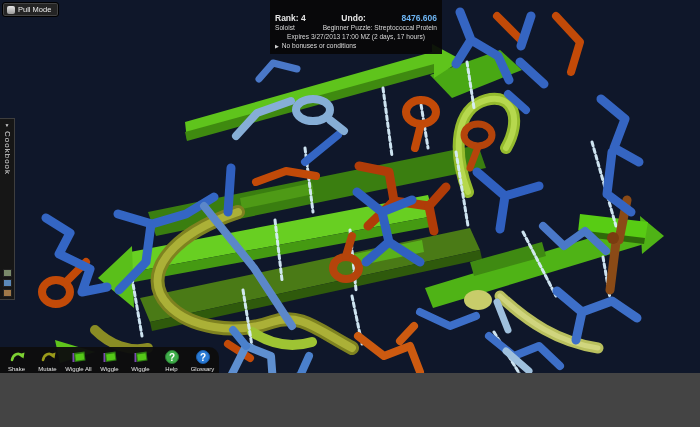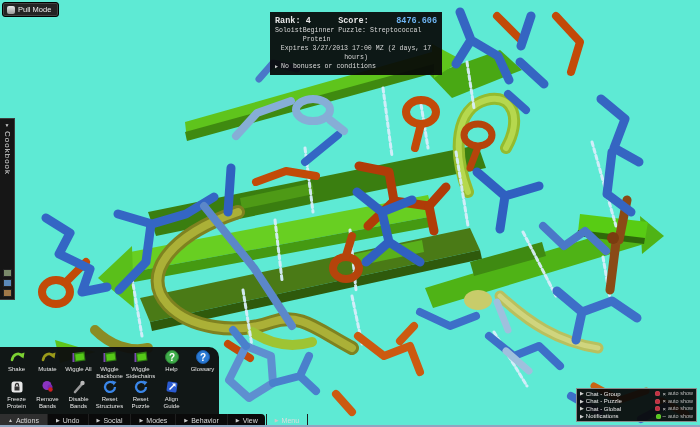--- a/index.html
+++ b/index.html
@@ -1,30 +1,30 @@
 <!DOCTYPE html>
 <html><head>
 <meta charset="utf-8">
 <style>
   html,body{margin:0;padding:0;background:#444;}
-  .stage{position:relative;width:700px;height:427px;overflow:hidden;
-         background:#5eead4;font-family:"Liberation Sans",sans-serif;
+  .stage{position:relative;width:700px;height:373px;overflow:hidden;
+         background:#0f172a;font-family:"Liberation Sans",sans-serif;
          -webkit-font-smoothing:antialiased;}
   .stage *{box-sizing:border-box;}
   svg.protein{position:absolute;left:0;top:0;}
 
   
   .pull-mode{position:absolute;left:2px;top:2px;height:15px;display:flex;align-items:center;
     gap:3px;padding:0 7px 0 4px;background:#242424;border:1px solid #000;border-radius:3px;
     color:#ececec;font-size:7.5px;box-shadow:0 0 0 1px rgba(255,255,255,.15) inset;}
   .pm-ic{width:8px;height:8px;border-radius:2px;background:linear-gradient(#e5e5e5,#9a9a9a);}
 
   
-  .score-panel{position:absolute;left:270px;top:12px;width:172px;background:rgba(8,8,8,.93);
-    color:#e6e6e6;font-size:6.6px;padding:4px 5px 3px 5px;line-height:1.35;font-family:Liberation Mono, monospace;}
+  .score-panel{position:absolute;left:270px;top:0;width:172px;background:rgba(8,8,8,.93);
+    color:#e6e6e6;font-size:6.6px;padding:13px 5px 3px 5px;line-height:1.35;}
   .sp-r1{display:flex;justify-content:space-between;align-items:baseline;font-size:8.5px;font-weight:bold;}
   .sp-score-val{color:#6db4f2;}
   .sp-r2{display:flex;justify-content:space-between;color:#d8d8d8;}
   .sp-r3{text-align:center;color:#d8d8d8;}
   .sp-r4{display:flex;align-items:center;gap:3px;color:#dcdcdc;}
   .tri-sm{font-size:5px;color:#cfcfcf;}
 
   
   .cookbook{position:absolute;left:0;top:118px;width:15px;height:182px;background:#161616;
     border:1px solid #3e3e3e;border-left:none;display:flex;flex-direction:column;align-items:center;
@@ -172,21 +172,21 @@
   <div class="pull-mode">
     <span class="pm-ic"></span>
     <span>Pull Mode</span>
   </div>
 
   <div class="score-panel">
     <div class="sp-r1">
       <span>
         <span>Rank:</span> <span>4</span>
       </span>
-      <span>Score:</span>
+      <span>Undo:</span>
       <span class="sp-score-val">8476.606</span>
     </div>
     <div class="sp-r2">
       <span>Soloist</span>
       <span>Beginner Puzzle: Streptococcal Protein</span>
     </div>
     <div class="sp-r3">Expires 3/27/2013 17:00 MZ (2 days, 17 hours)</div>
     <div class="sp-r4">
       <span class="tri-sm">▶</span>
       <span>No bonuses or conditions</span>

